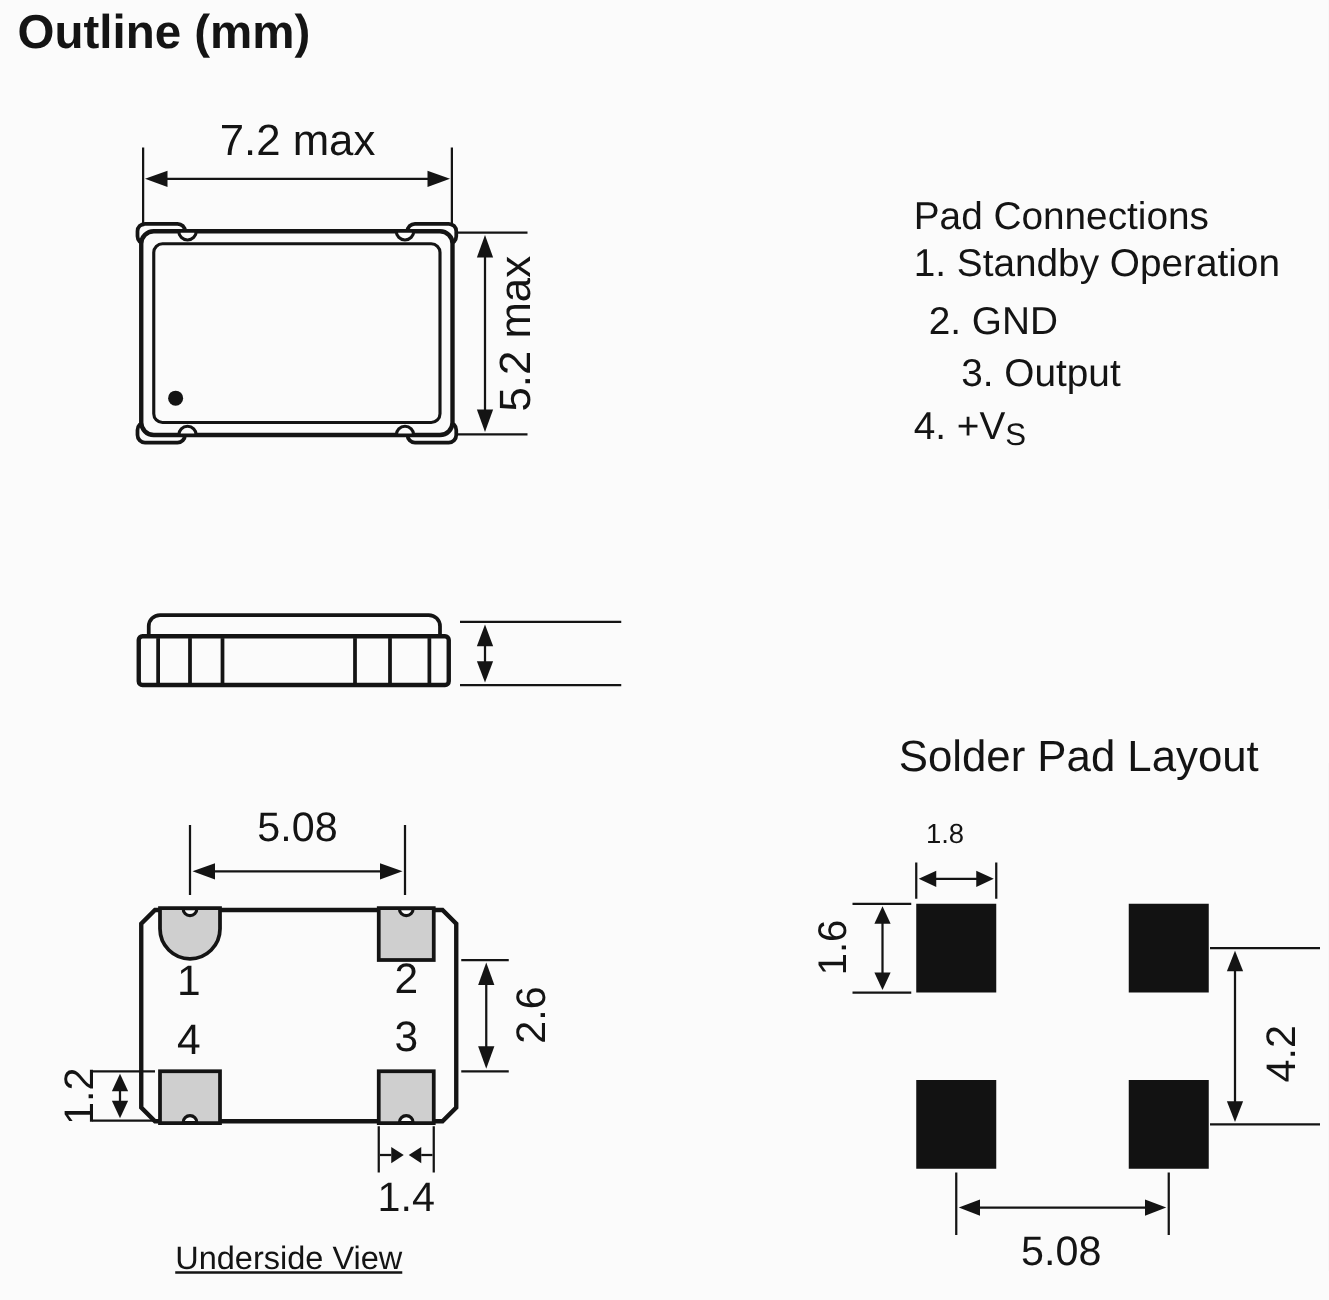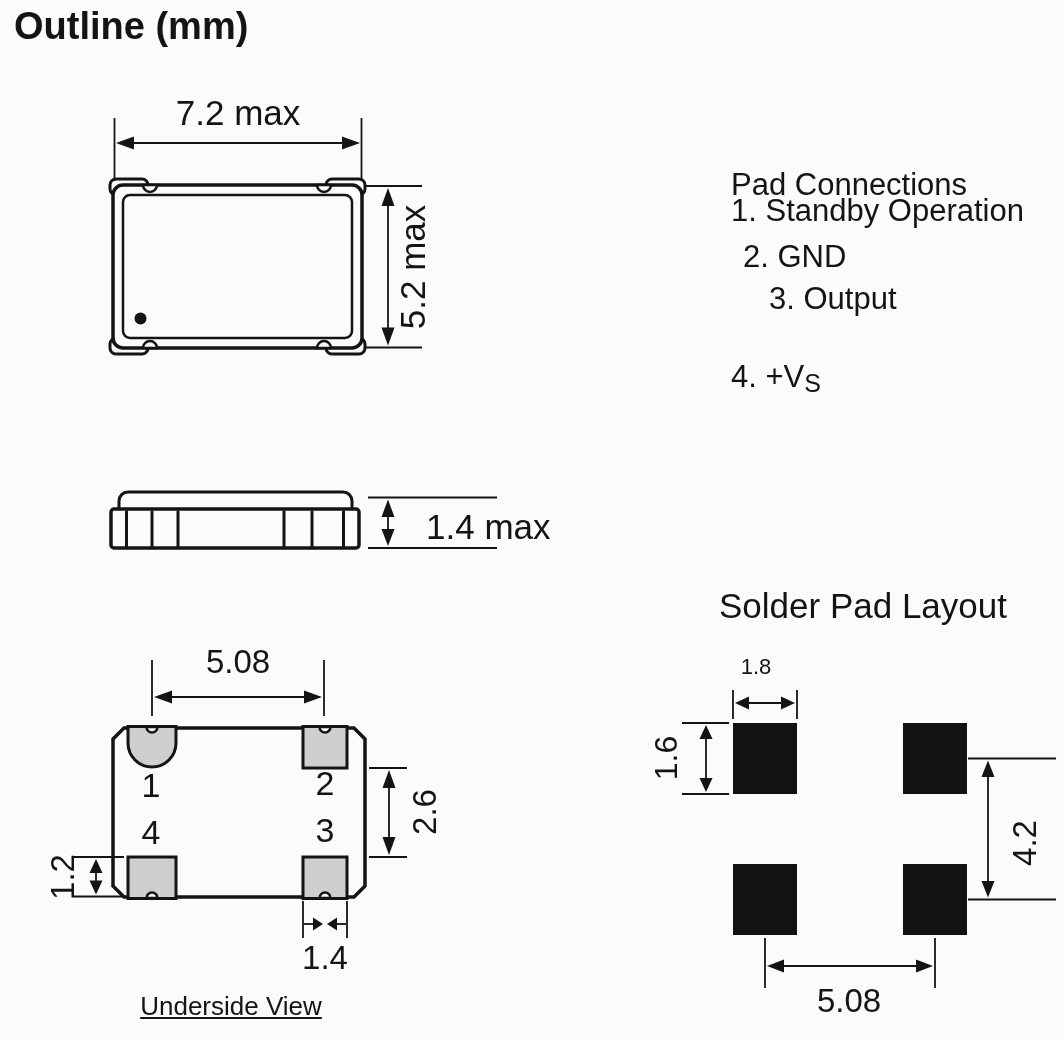--- a/index.html
+++ b/index.html
@@ -179,28 +179,27 @@
       </g>
     </g>
   </svg>
 
   <div class="t pagetitle" style="left:14px;top:6px;">Outline (mm)</div>
 
   <div class="t dim c" style="left:128px;top:94px;width:220px;">7.2 max</div>
   <div class="t dim c rot" style="left:315px;top:246px;width:200px;height:42px;">5.2 max</div>
 
   <div style="position:absolute;left:731px;top:155px;width:330px;height:210px;">
-    <div class="pc-line" style="top:0px;margin-top:12px;">Pad Connections</div>
+    <div class="pc-line" style="top:0px;">Pad Connections</div>
     <div class="pc-line" style="top:38px;">1. Standby Operation</div>
     <div class="pc-line" style="top:84px;margin-left:12px;">2. GND</div>
     <div class="pc-line" style="top:126px;margin-left:38px;">3. Output</div>
-    <div class="pc-line" style="top:168px;margin-top:36px;"><span>4. +V</span><sub class="vs">S</sub></div>
+    <div class="pc-line" style="top:168px;"><span>4. +V</span><sub class="vs">S</sub></div>
   </div>
 
-  <div class="t dim" style="left:426px;top:508px;">1.4 max</div>
 
   <div class="t dim-sm c" style="left:163px;top:644px;width:150px;">5.08</div>
   <div class="t dim-sm c rot" style="left:379px;top:795px;width:90px;height:34px;">2.6</div>
   <div class="t dim-sm c rot" style="left:22px;top:860px;width:80px;height:34px;">1.2</div>
   <div class="t dim-sm c" style="left:275px;top:940px;width:100px;">1.4</div>
   <div class="t pin" style="left:129px;top:767px;">1</div>
   <div class="t pin" style="left:303px;top:765px;">2</div>
   <div class="t pin" style="left:129px;top:814px;">4</div>
   <div class="t pin" style="left:303px;top:812px;">3</div>
   <div class="t caption c" style="left:81px;top:992px;width:300px;">Underside View</div>

